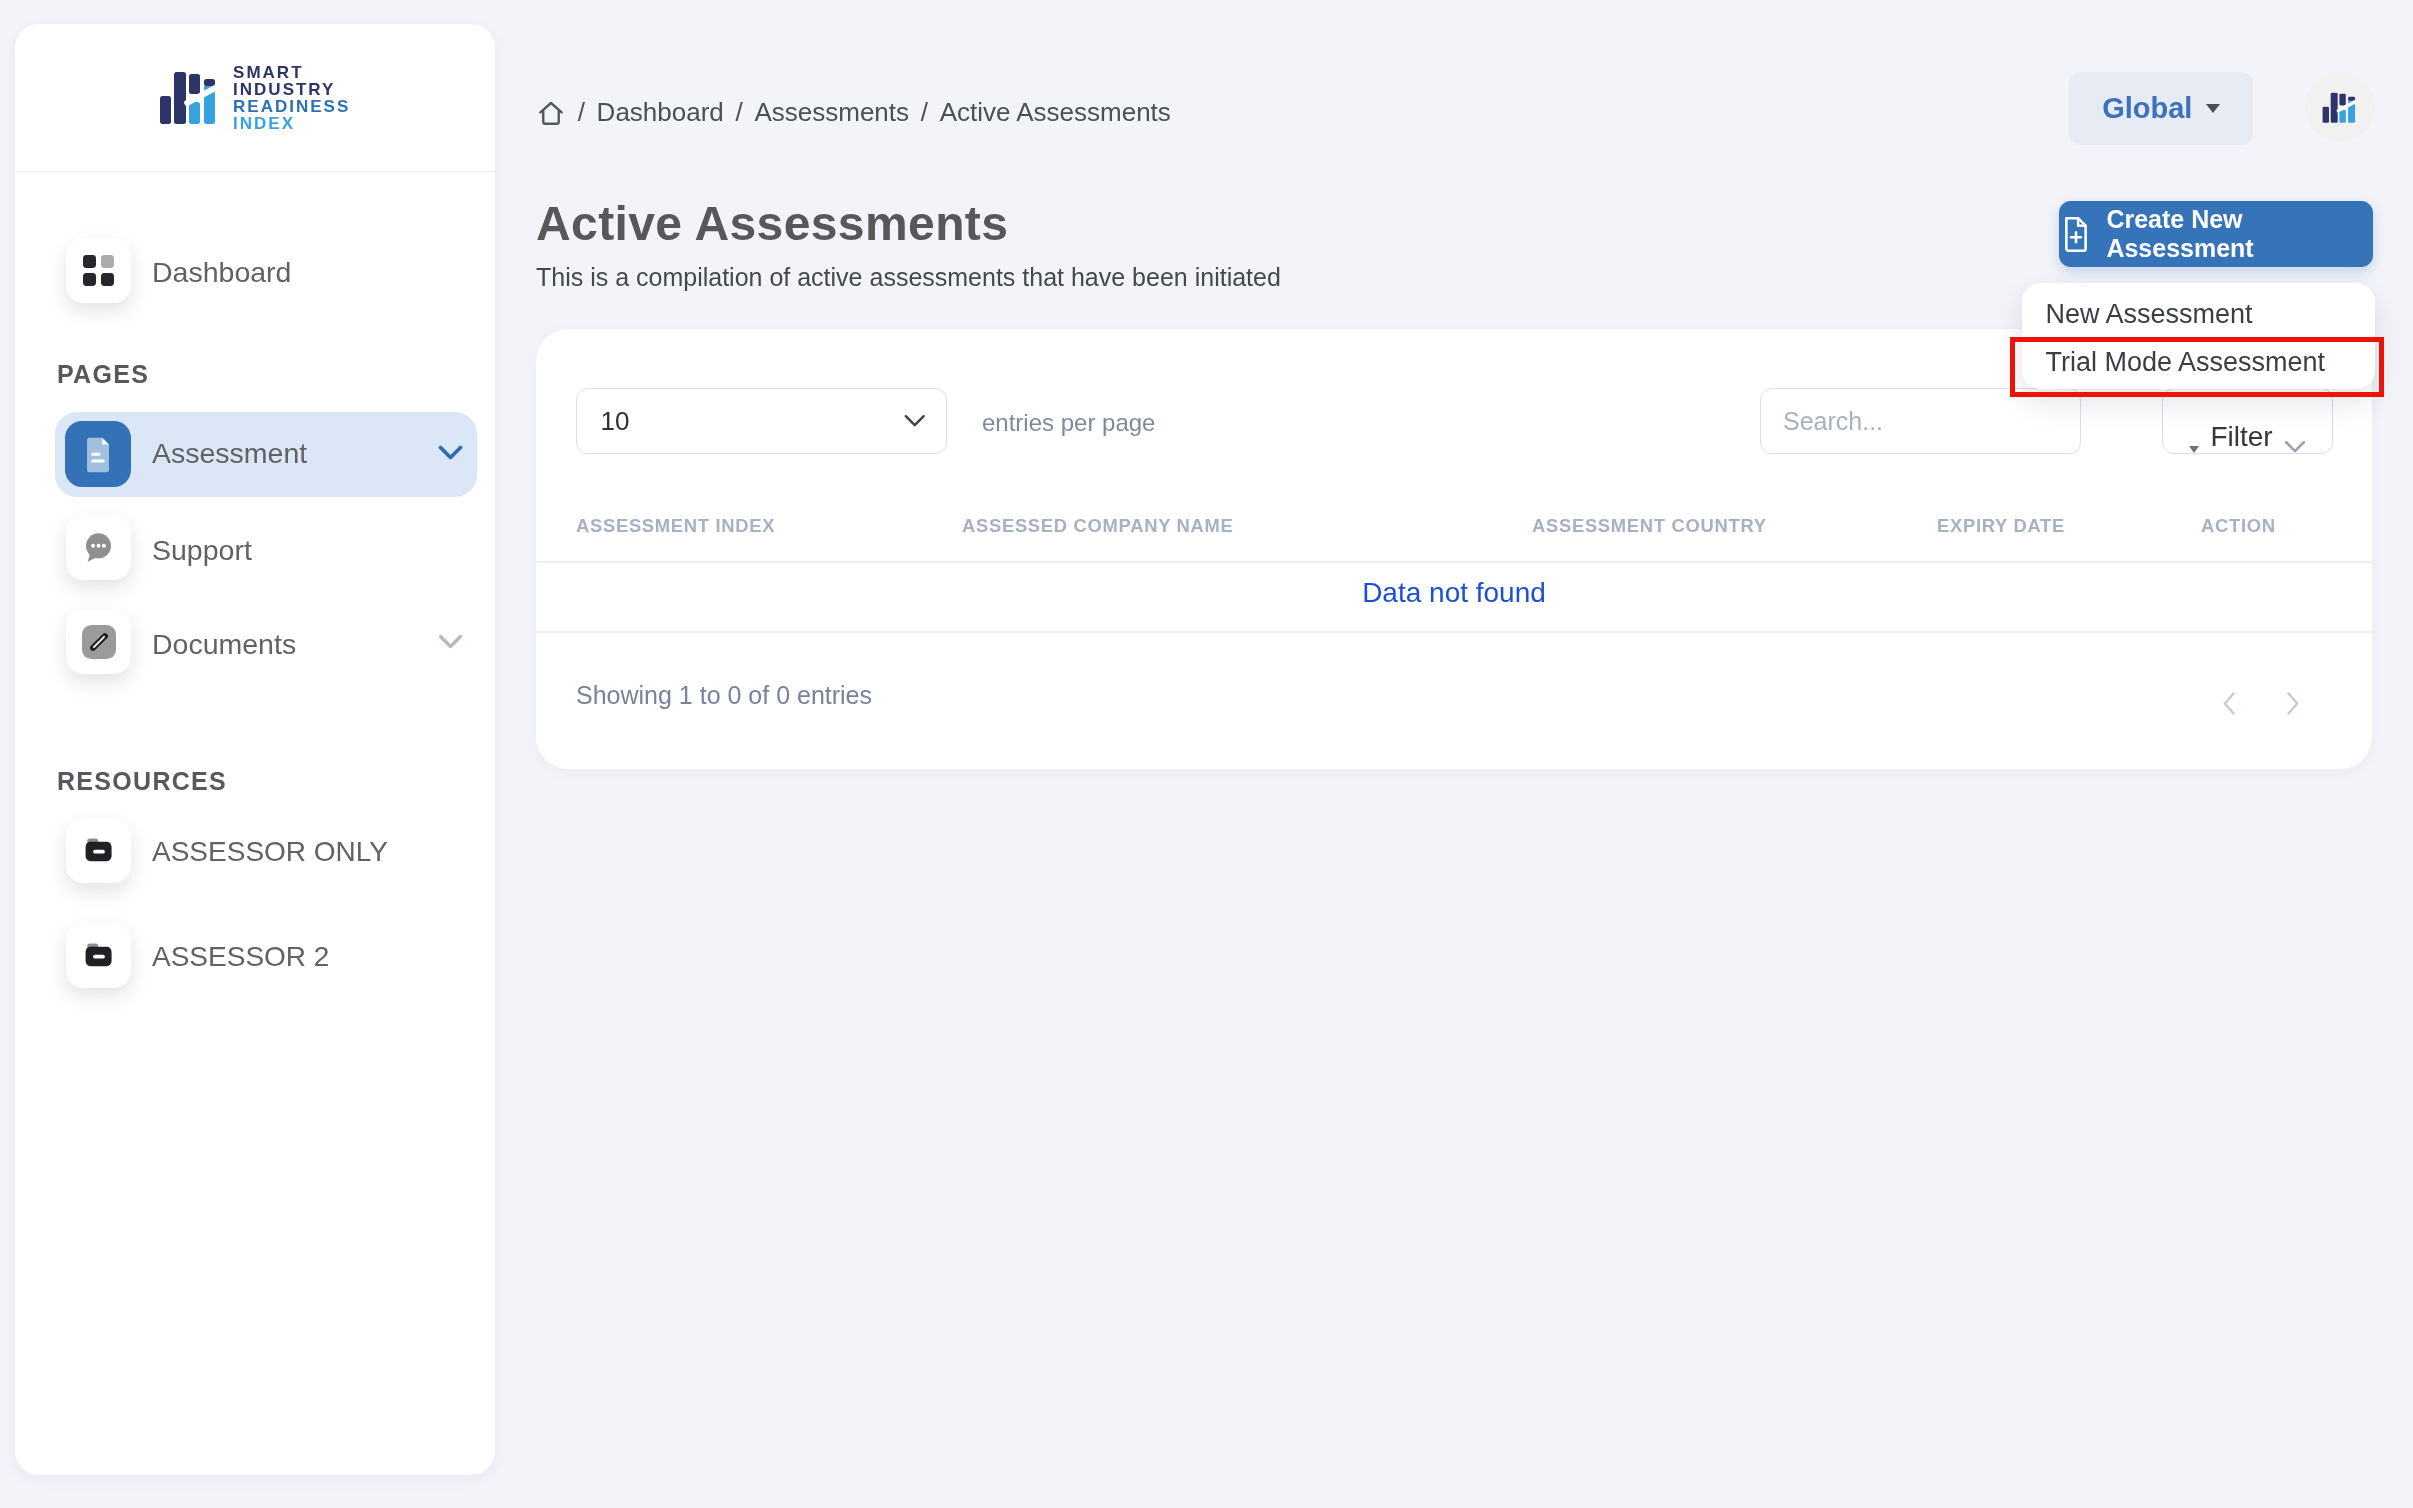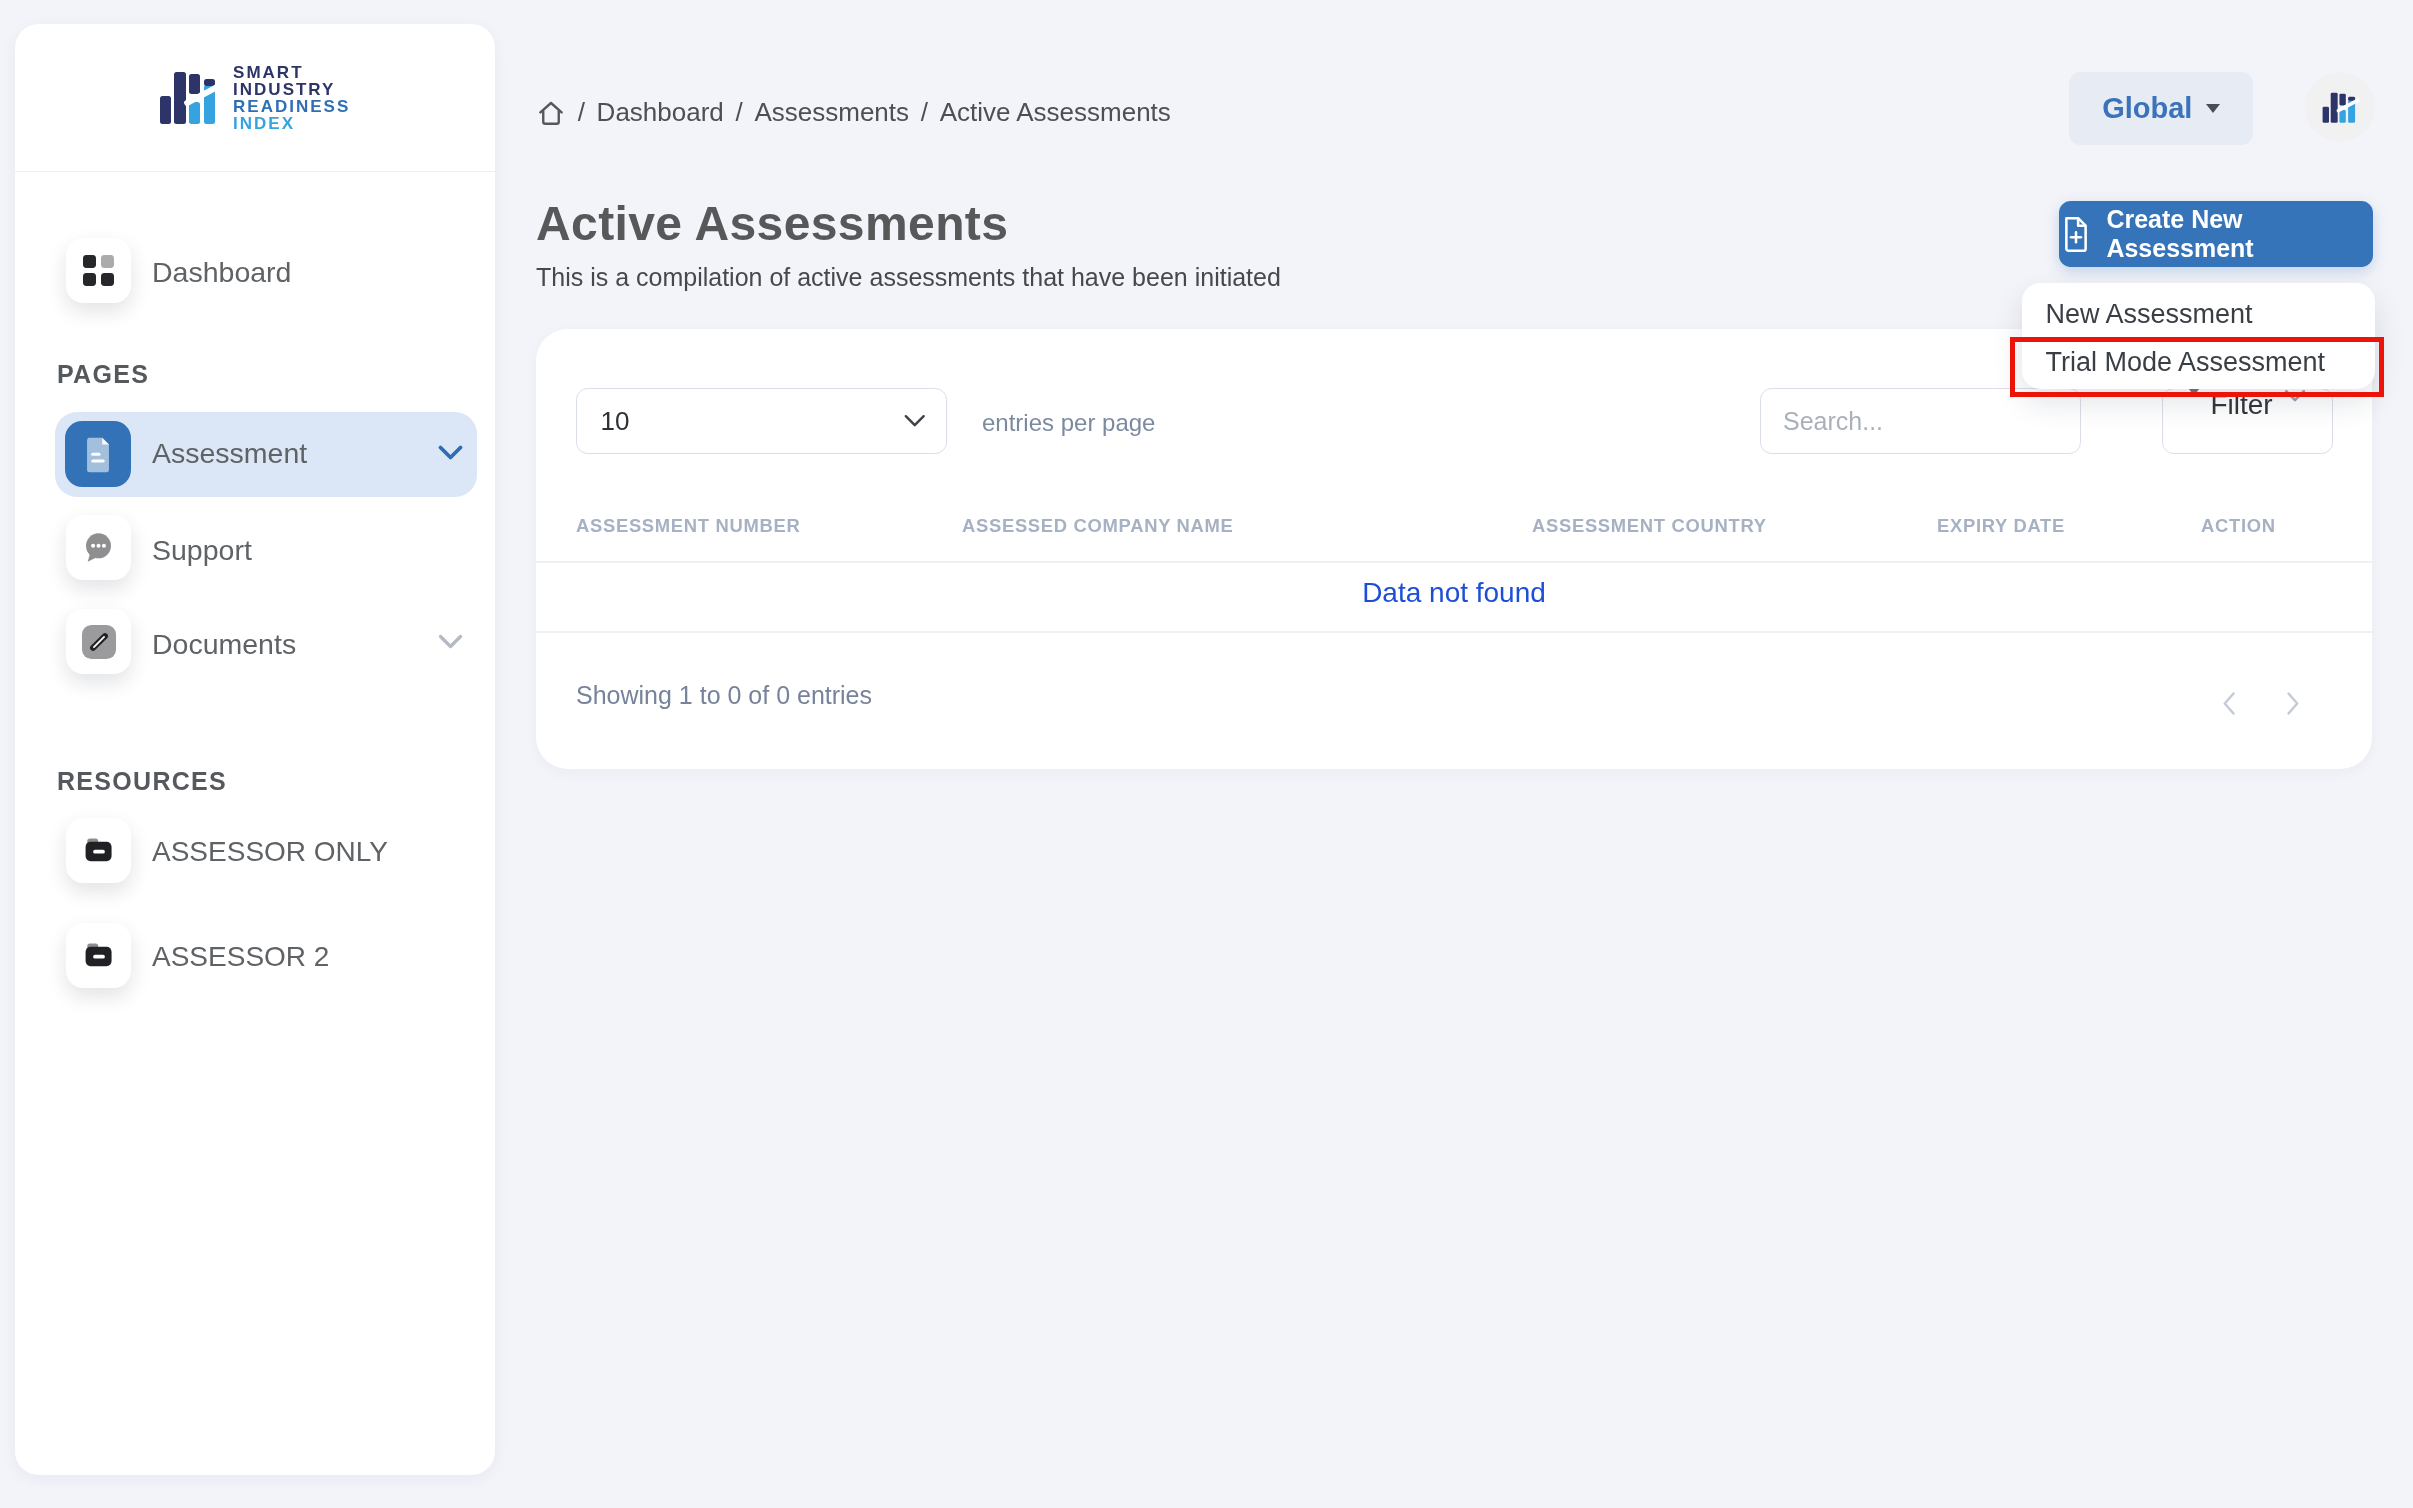--- a/index.html
+++ b/index.html
@@ -107,21 +107,21 @@
   .entries-label { position:absolute; left:446px; top:80px; font-size:24px; color:#7c8aa0; }
 
   .search-box { position:absolute; left:1224px; top:59px; width:321px; height:66px;
     border:1.7px solid #d9dee8; border-radius:11.7px; box-sizing:border-box; background:#fff; }
   .search-box input { width:100%; height:100%; border:none; outline:none; background:transparent;
     padding:0 0 0 22px; font-size:25px; color:#33373c; font-family:"Liberation Sans", sans-serif; box-sizing:border-box; }
   .search-box input::placeholder { color:#a9b0bc; }
 
   .filter-btn { position:absolute; left:1626px; top:59px; width:171px; height:66px;
     border:1.7px solid #d9dee8; border-radius:11.7px; box-sizing:border-box; background:#fff;
-    display:flex; align-items:flex-start; justify-content:center; gap:11px; cursor:pointer; }
+    display:flex; align-items:flex-end; justify-content:center; gap:11px; cursor:pointer; }
   .filter-btn .lbl { font-size:28px; color:#33373c; }
   .caret-down.small { border-left-width:5.9px; border-right-width:5.9px; border-top-width:7.5px; border-top-color:#6f747b; }
 
   .thead { position:absolute; top:186px; left:0; width:100%; height:34px; }
   .th { position:absolute; font-size:18.4px; font-weight:700; letter-spacing:0.7px; color:#a6b1c3; white-space:nowrap; }
   .th.c1 { left:40px; } .th.c2 { left:426px; } .th.c3 { left:996px;text-align:center; } .th.c4 { left:1401px; } .th.c5 { left:1665px; }
 
   .divider { position:absolute; left:0; width:100%; height:1.7px; background:#eef0f5; }
   .d1 { top:232px; } .d2 { top:302px; }
 
@@ -310,21 +310,21 @@
 
     <div class="filter-btn">
       <span class="caret-down small"></span>
       <span class="lbl">Filter</span>
       <svg width="22" height="13.4" viewBox="0 0 20 12">
         <polyline points="2,2 10,10 18,2" fill="none" stroke="#98a2b3" stroke-width="2.4" stroke-linecap="round" stroke-linejoin="round"></polyline>
       </svg>
     </div>
 
     <div class="thead">
-      <span class="th c1">ASSESSMENT NUMBER</span>
+      <span class="th c1">ASSESSMENT INDEX</span>
       <span class="th c2">ASSESSED COMPANY NAME</span>
       <span class="th c3">ASSESSMENT COUNTRY</span>
       <span class="th c4">EXPIRY DATE</span>
       <span class="th c5">ACTION</span>
     </div>
 
     <div class="divider d1"></div>
 
     <div class="empty-text">Data not found</div>
 

